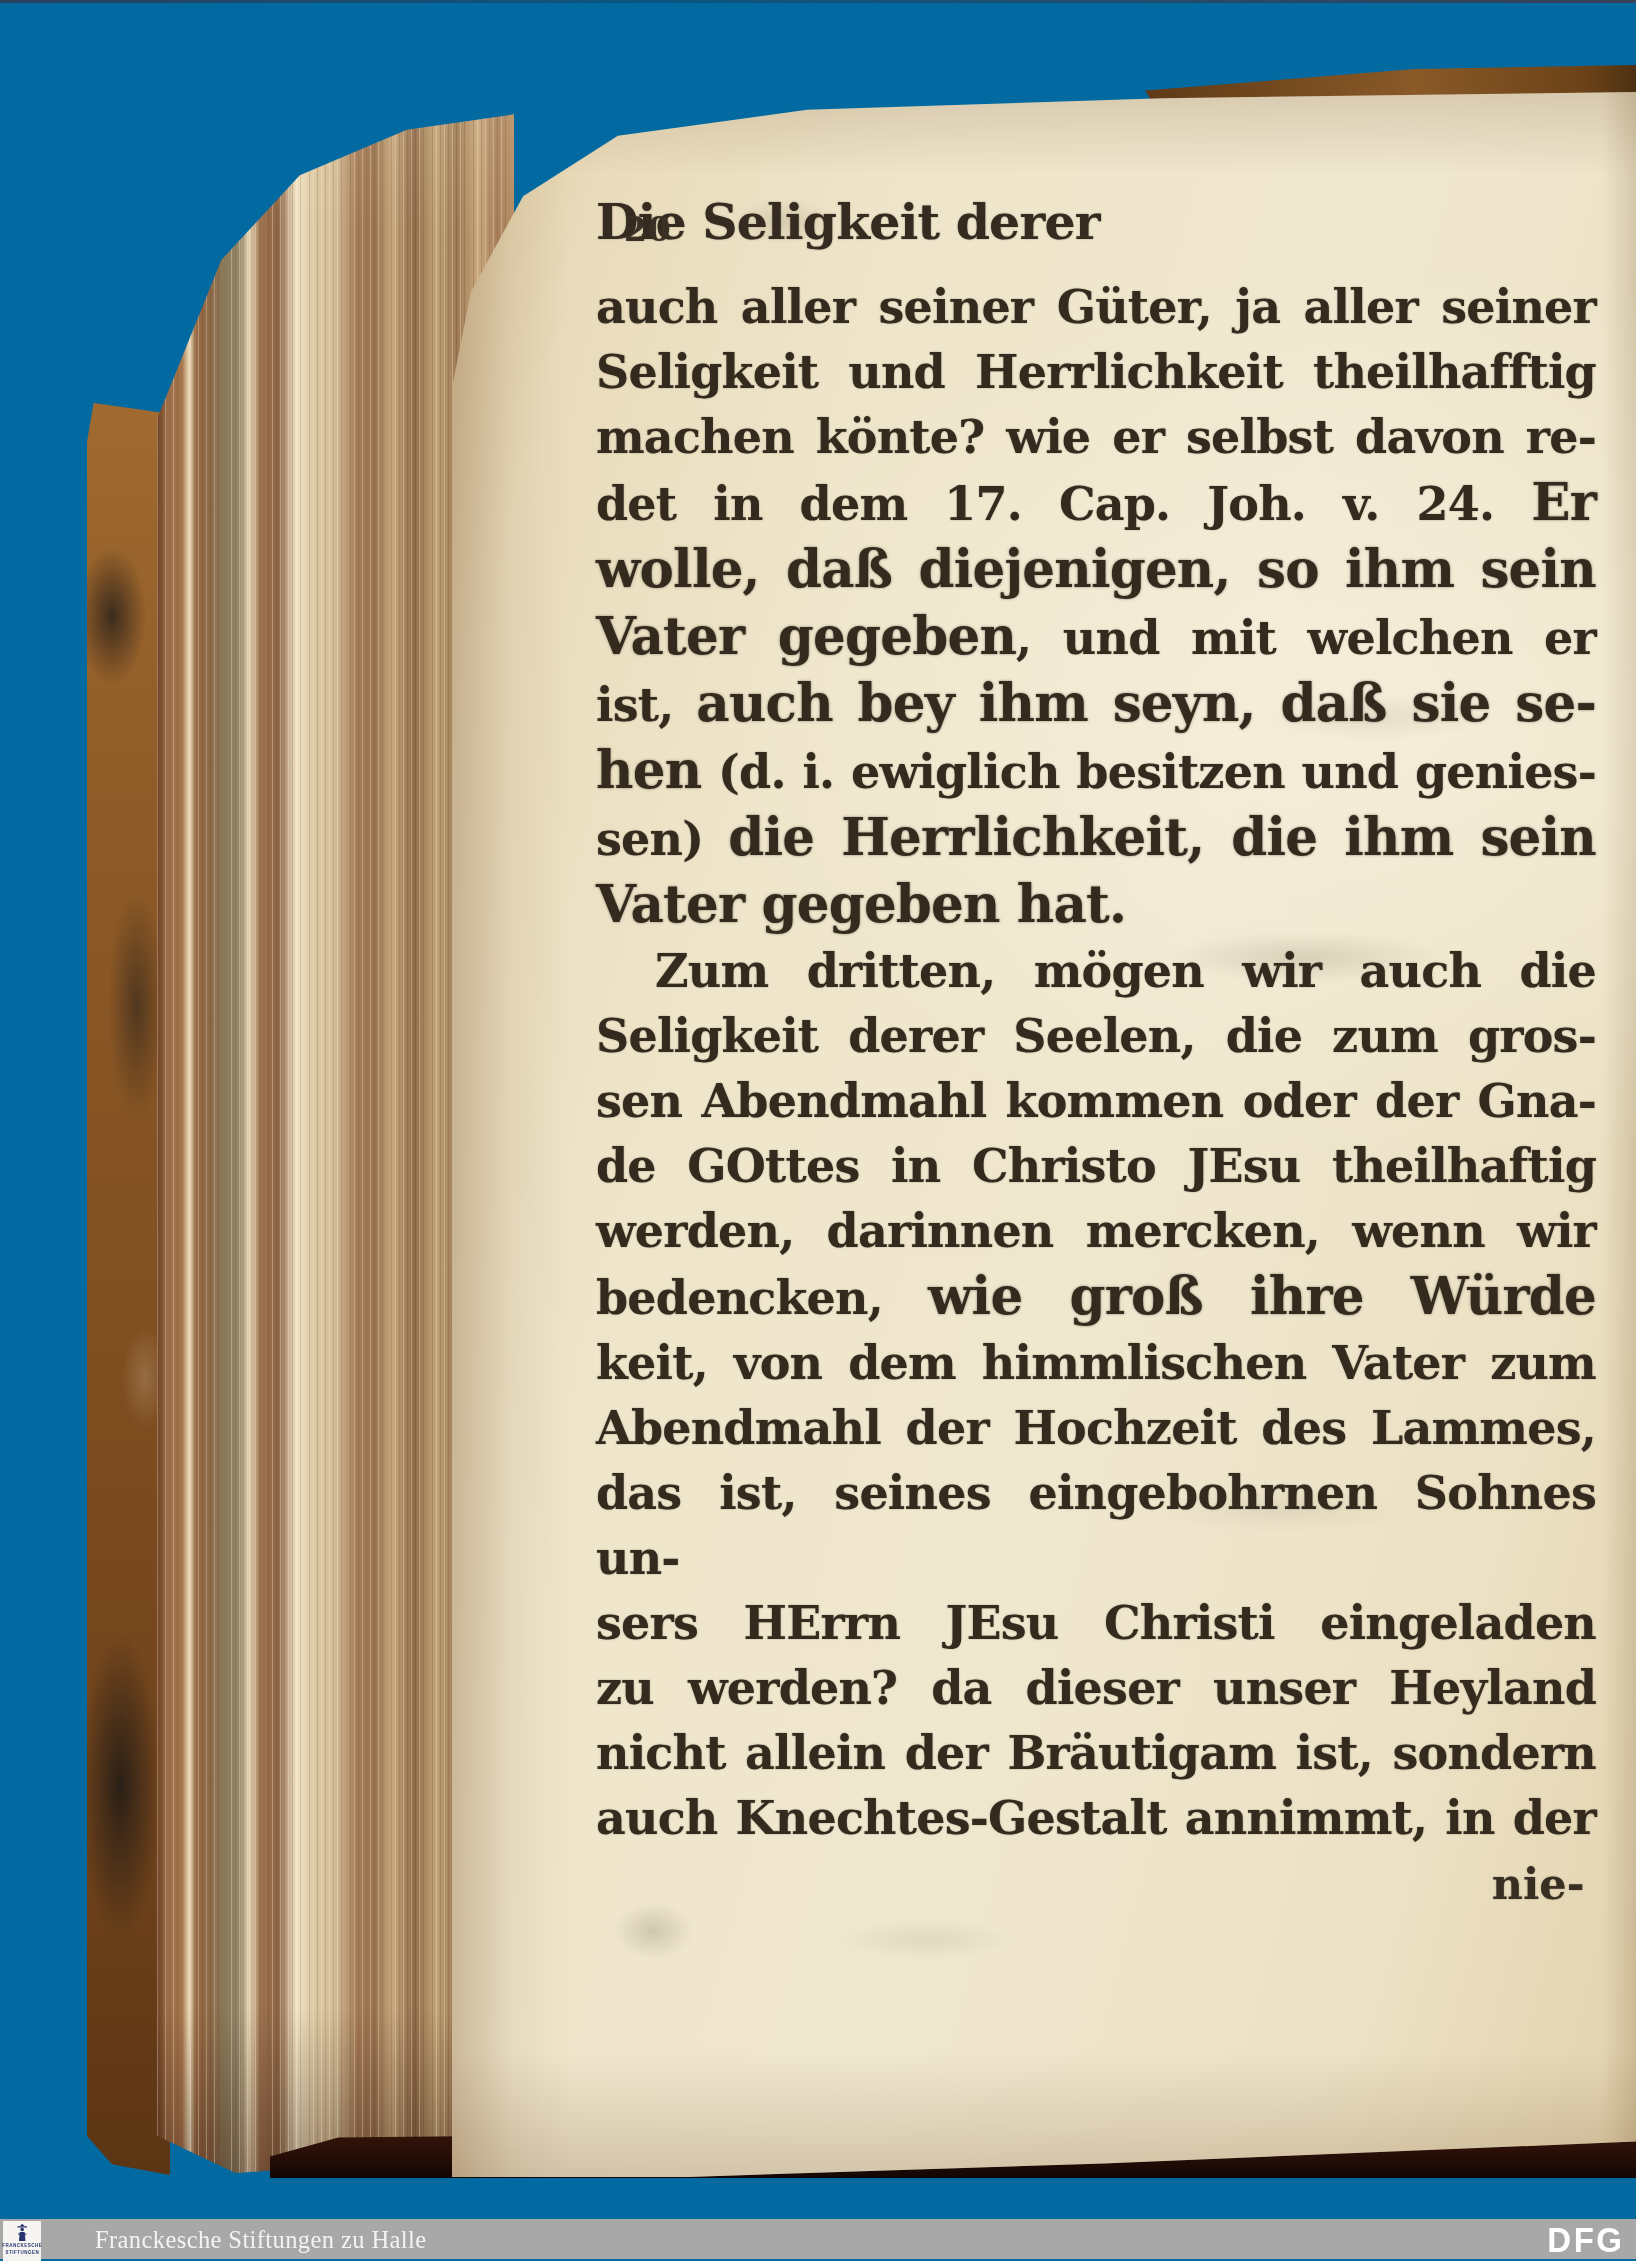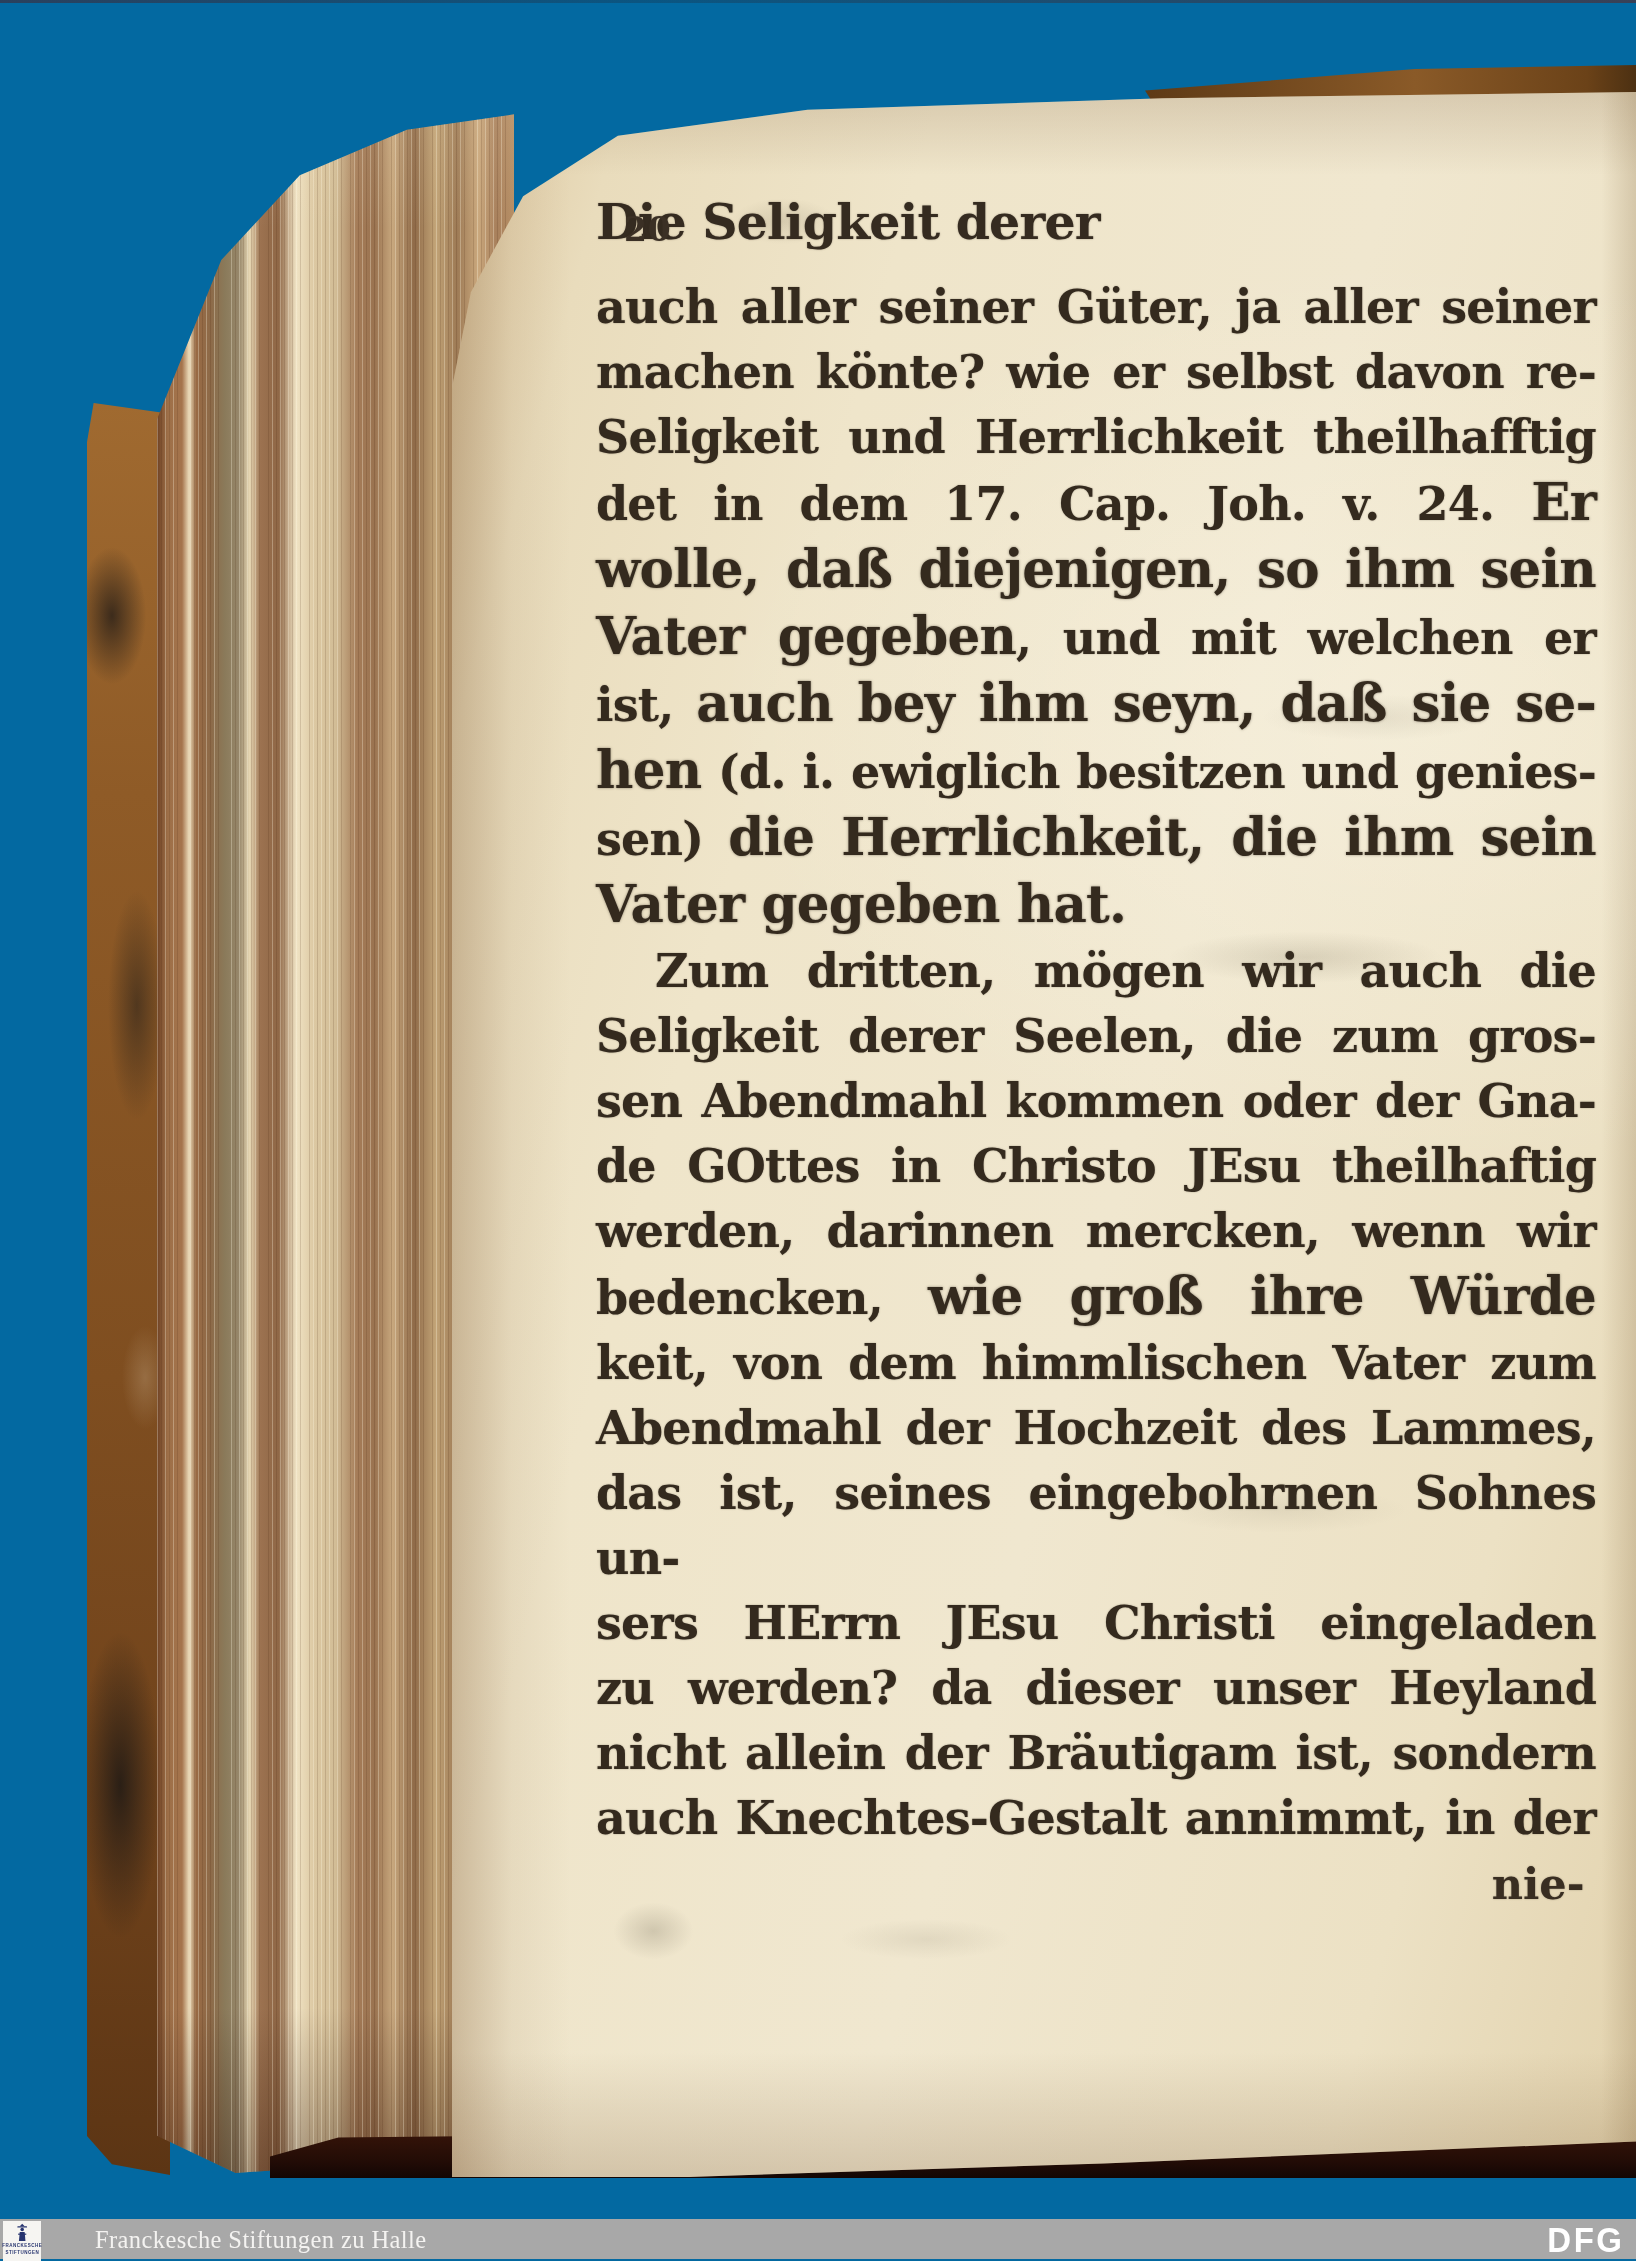--- a/index.html
+++ b/index.html
@@ -98,22 +98,22 @@
 
   <div class="page">
     <div class="showthrough"></div>
     <div class="text-col">
       <div class="header-row">
         <span class="page-number">20</span>
         <div class="running-title">Die Seligkeit derer</div>
       </div>
       <div class="lines">
           <div class="line just"><span>auch aller seiner Güter, ja aller seiner</span></div>
+          <div class="line just"><span>Seligkeit und Herrlichkeit theilhafftig</span></div>
           <div class="line just"><span>machen könte? wie er selbst davon re-</span></div>
-          <div class="line just"><span>Seligkeit und Herrlichkeit theilhafftig</span></div>
           <div class="line just"><span>det in dem 17. Cap. Joh. v. 24. </span><span class="em">Er</span></div>
           <div class="line just"><span class="em">wolle, daß diejenigen, so ihm sein</span></div>
           <div class="line just"><span class="em">Vater gegeben</span><span>, und mit welchen er</span></div>
           <div class="line just"><span>ist, </span><span class="em">auch bey ihm seyn, daß sie se-</span></div>
           <div class="line just"><span class="em">hen</span><span> (d. i. ewiglich besitzen und genies-</span></div>
           <div class="line just"><span>sen) </span><span class="em">die Herrlichkeit, die ihm sein</span></div>
           <div class="line"><span class="em">Vater gegeben hat.</span></div>
           <div class="line just ind"><span>Zum dritten, mögen wir auch die</span></div>
           <div class="line just"><span>Seligkeit derer Seelen, die zum gros-</span></div>
           <div class="line just"><span>sen Abendmahl kommen oder der Gna-</span></div>

